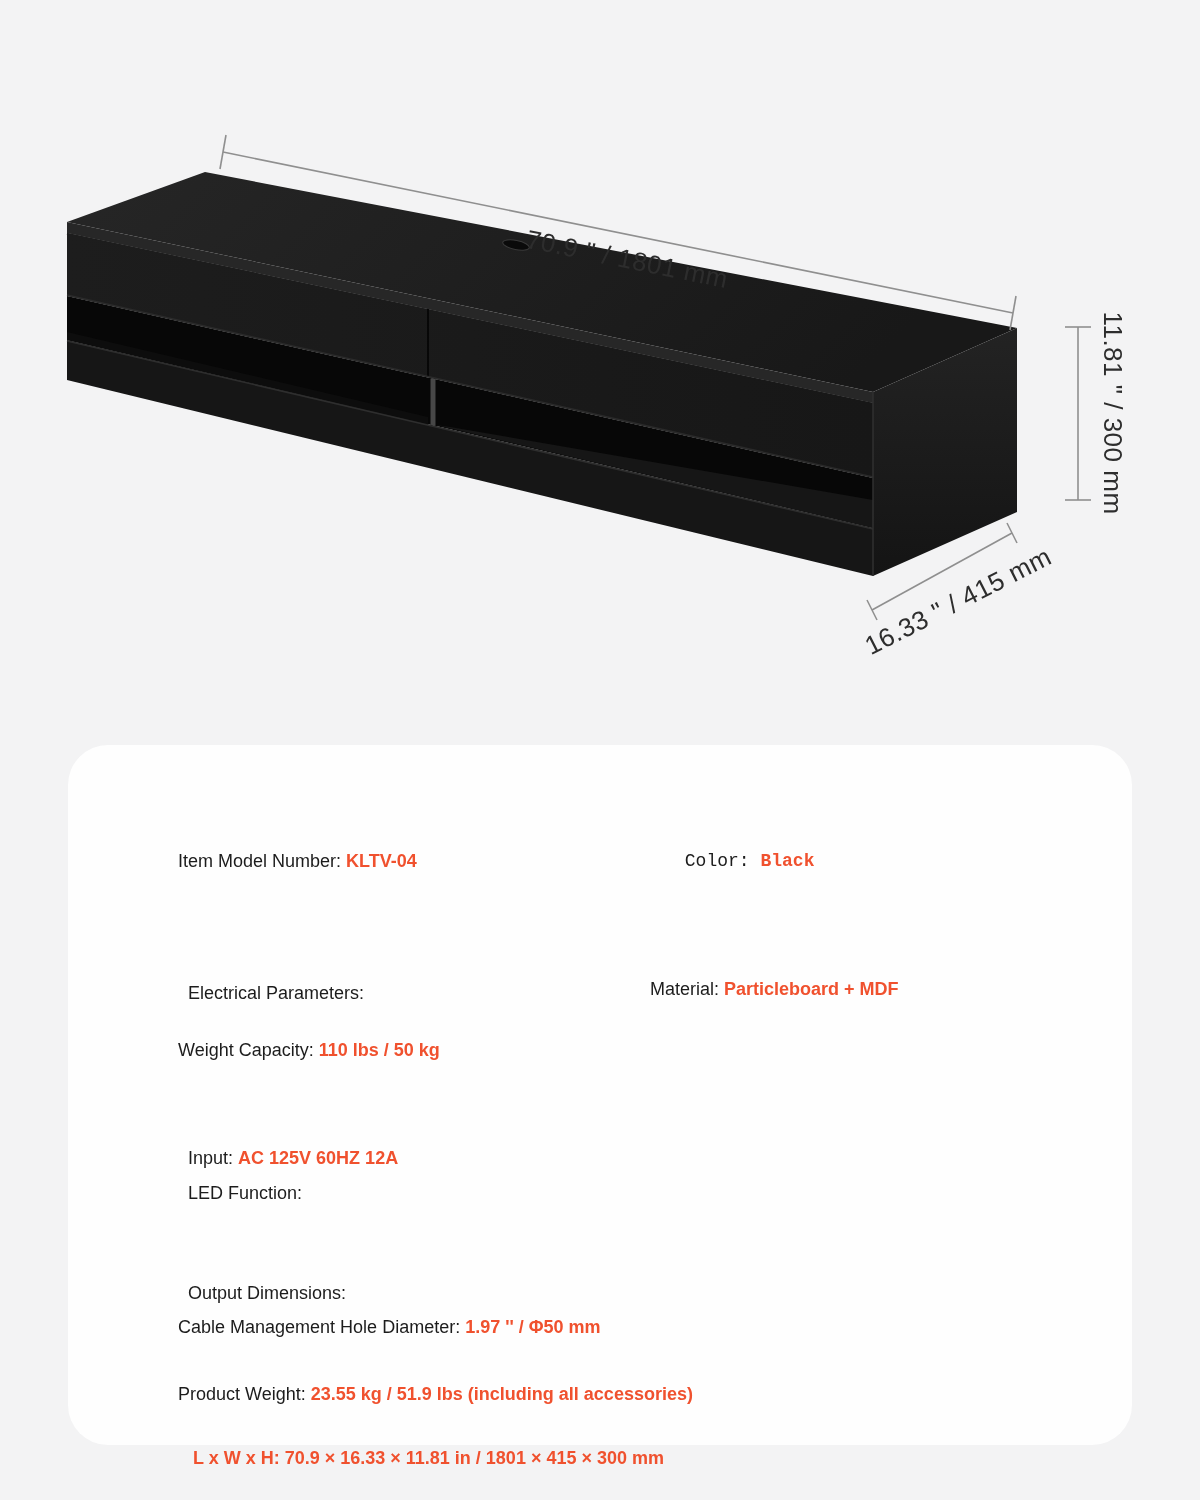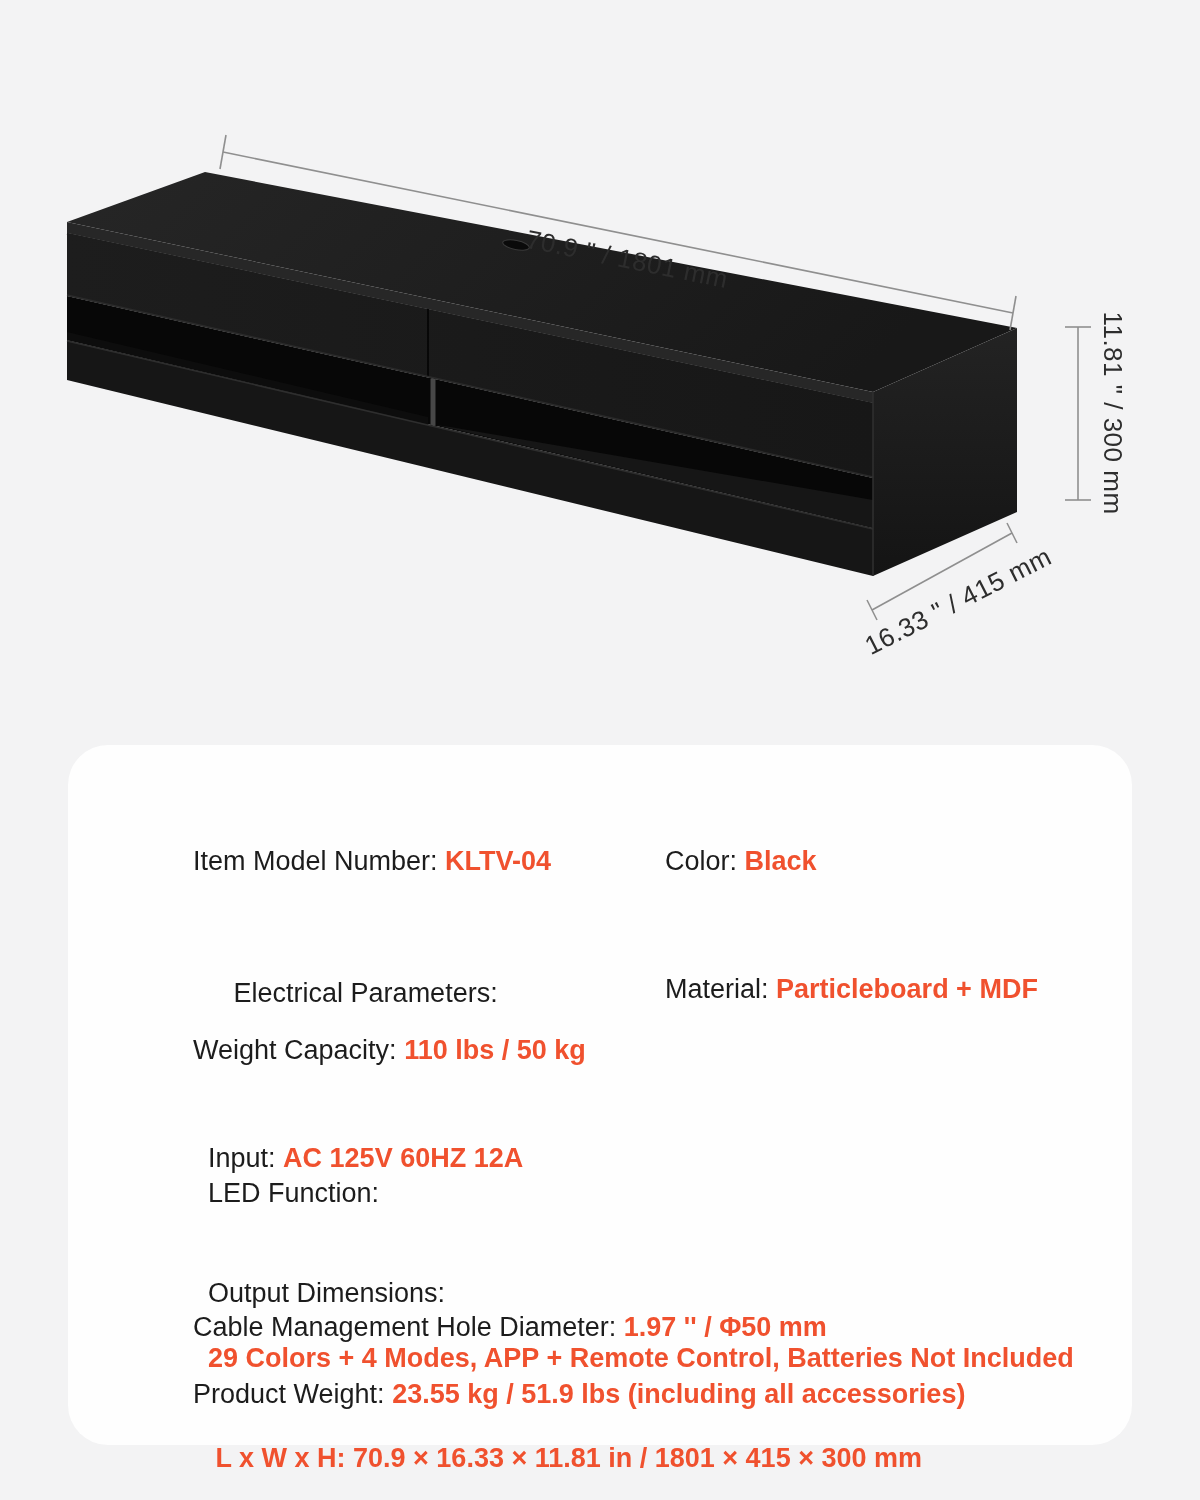--- a/index.html
+++ b/index.html
@@ -32,21 +32,21 @@
     position: absolute;
     left: 68px;
     top: 745px;
     width: 1064px;
     height: 700px;
     background: #fefefe;
     border-radius: 40px;
   }
   .spec {
     position: absolute;
-    font-size: 27px;
+    font-size: 18px;
     line-height: 33px;
     color: #1c1c1c;
     white-space: pre-wrap;
   }
   .spec .lab { color: #1c1c1c; font-weight: 400; }
   .spec .val { color: #f0512e; font-weight: 700; }
   .spec .line { display: block; }
 </style>
 </head>
 <body>
@@ -110,48 +110,45 @@
     <text class="dim-text" x="1113" y="422" text-anchor="middle" transform="rotate(90 1113 413)">11.81 " / 300 mm</text>
     <text class="dim-text" x="958" y="610" text-anchor="middle" transform="rotate(-27 958 601)">16.33 " / 415 mm</text>
   </svg>
 
   <div id="spec-panel">
 
     <div class="spec" style="left:80px; top:67px;">
       <span class="lab">Item Model Number: </span><span class="val">KLTV-04</span>
     </div>
 
-    <div class="spec" style="left:552px; top:67px;">
+    <div class="spec" style="left:552px; top:67px;font-family:Liberation Mono, monospace;">
       <span class="lab">Color: </span><span class="val">Black</span>
     </div>
 
-    <div class="spec" style="left:80px; top:133px;text-align:center;">
+    <div class="spec" style="left:80px; top:133px;">
       <span class="line">
         <span class="lab">Electrical Parameters:</span>
       </span>
       <span class="line">
         <span class="lab">Input: </span><span class="val">AC 125V 60HZ 12A</span>
       </span>
     </div>
 
 
     <div class="spec" style="left:552px; top:195px;">
       <span class="lab">Material: </span><span class="val">Particleboard + MDF</span>
     </div>
 
     <div class="spec" style="left:80px; top:256px;">
       <span class="lab">Weight Capacity: </span><span class="val">110 lbs / 50 kg</span>
     </div>
 
     <div class="spec" style="left:80px; top:333px;">
       <span class="line">
         <span class="lab">LED Function:</span>
-      </span>
-      <span class="line">
-        <span class="val">29 Colors + 4 Modes, APP + Remote Control, Batteries Not Included</span>
       </span>
     </div>
 
     <div class="spec" style="left:80px; top:433px;">
       <span class="line">
         <span class="lab">Output Dimensions:</span>
       </span>
       <span class="line">
         <span class="val"> L x W x H: 70.9 × 16.33 × 11.81 in / 1801 × 415 × 300 mm</span>
       </span>

